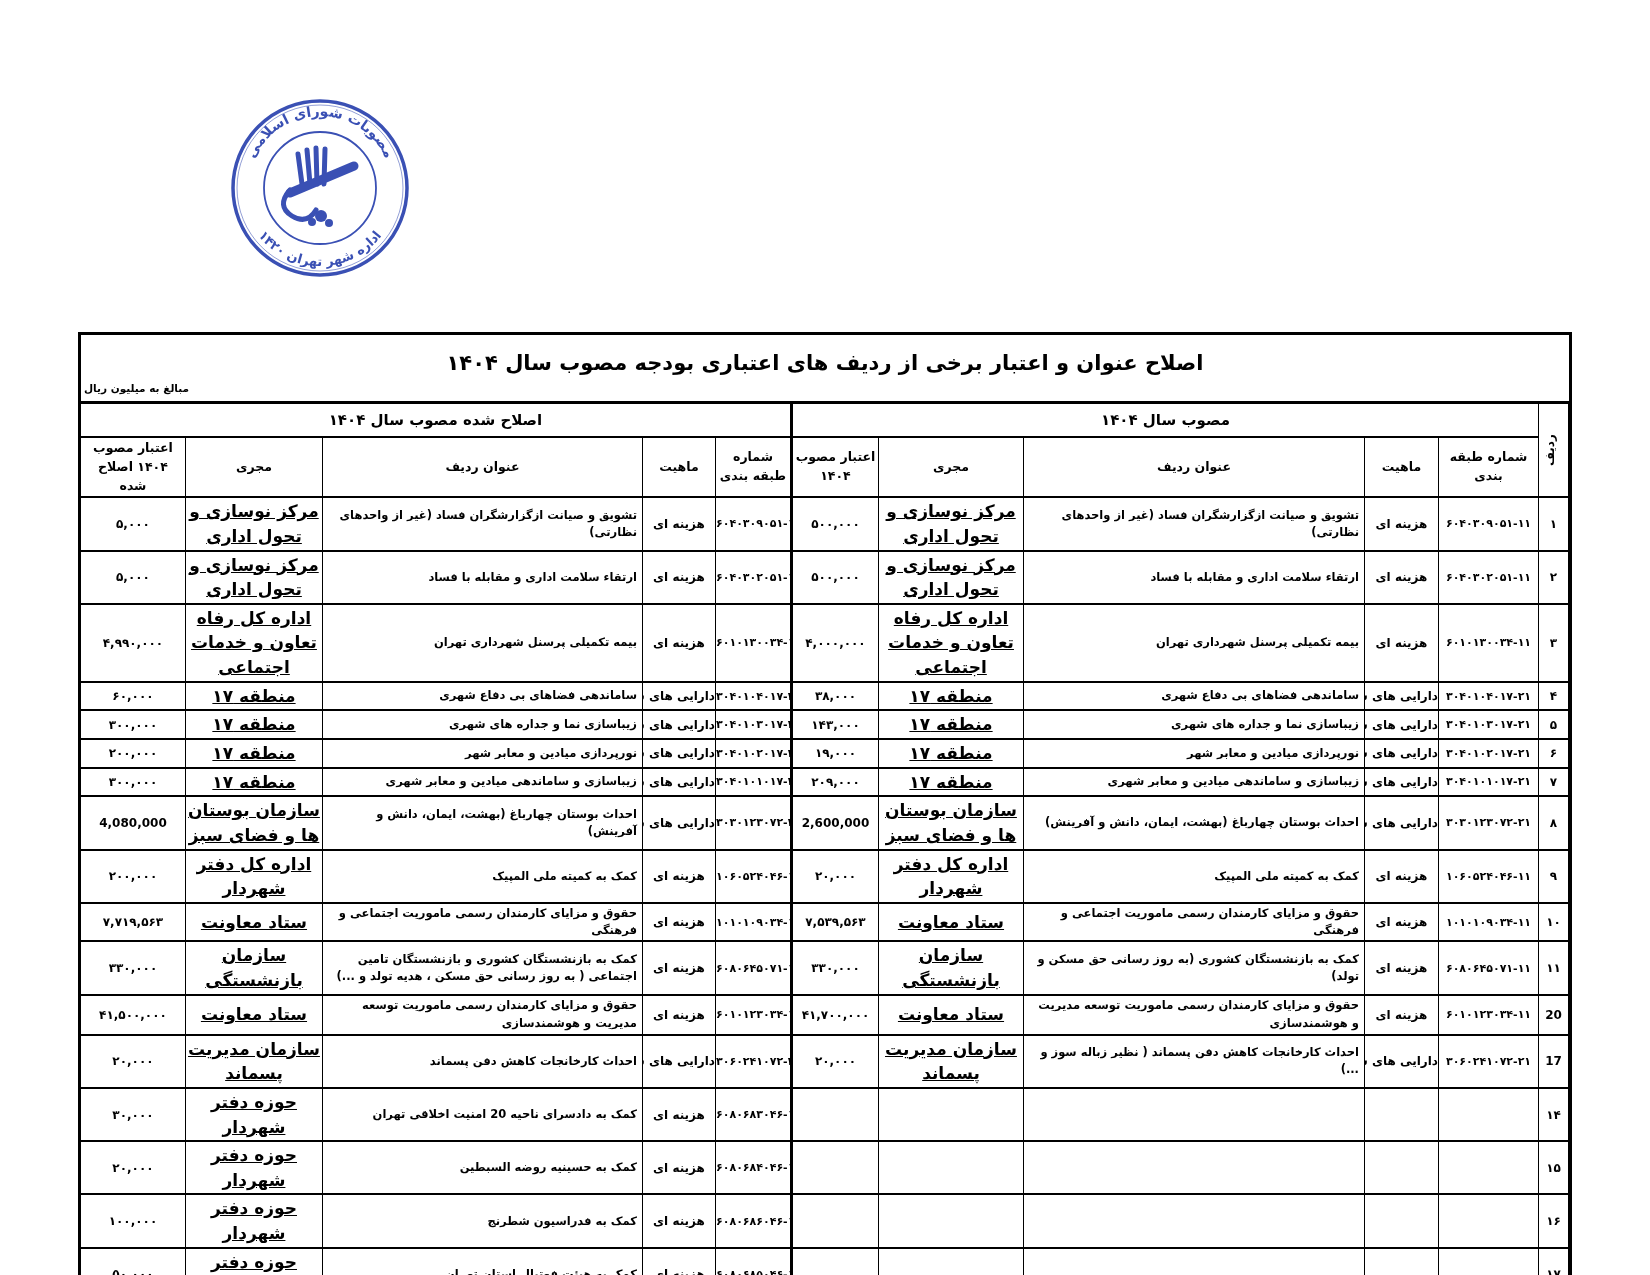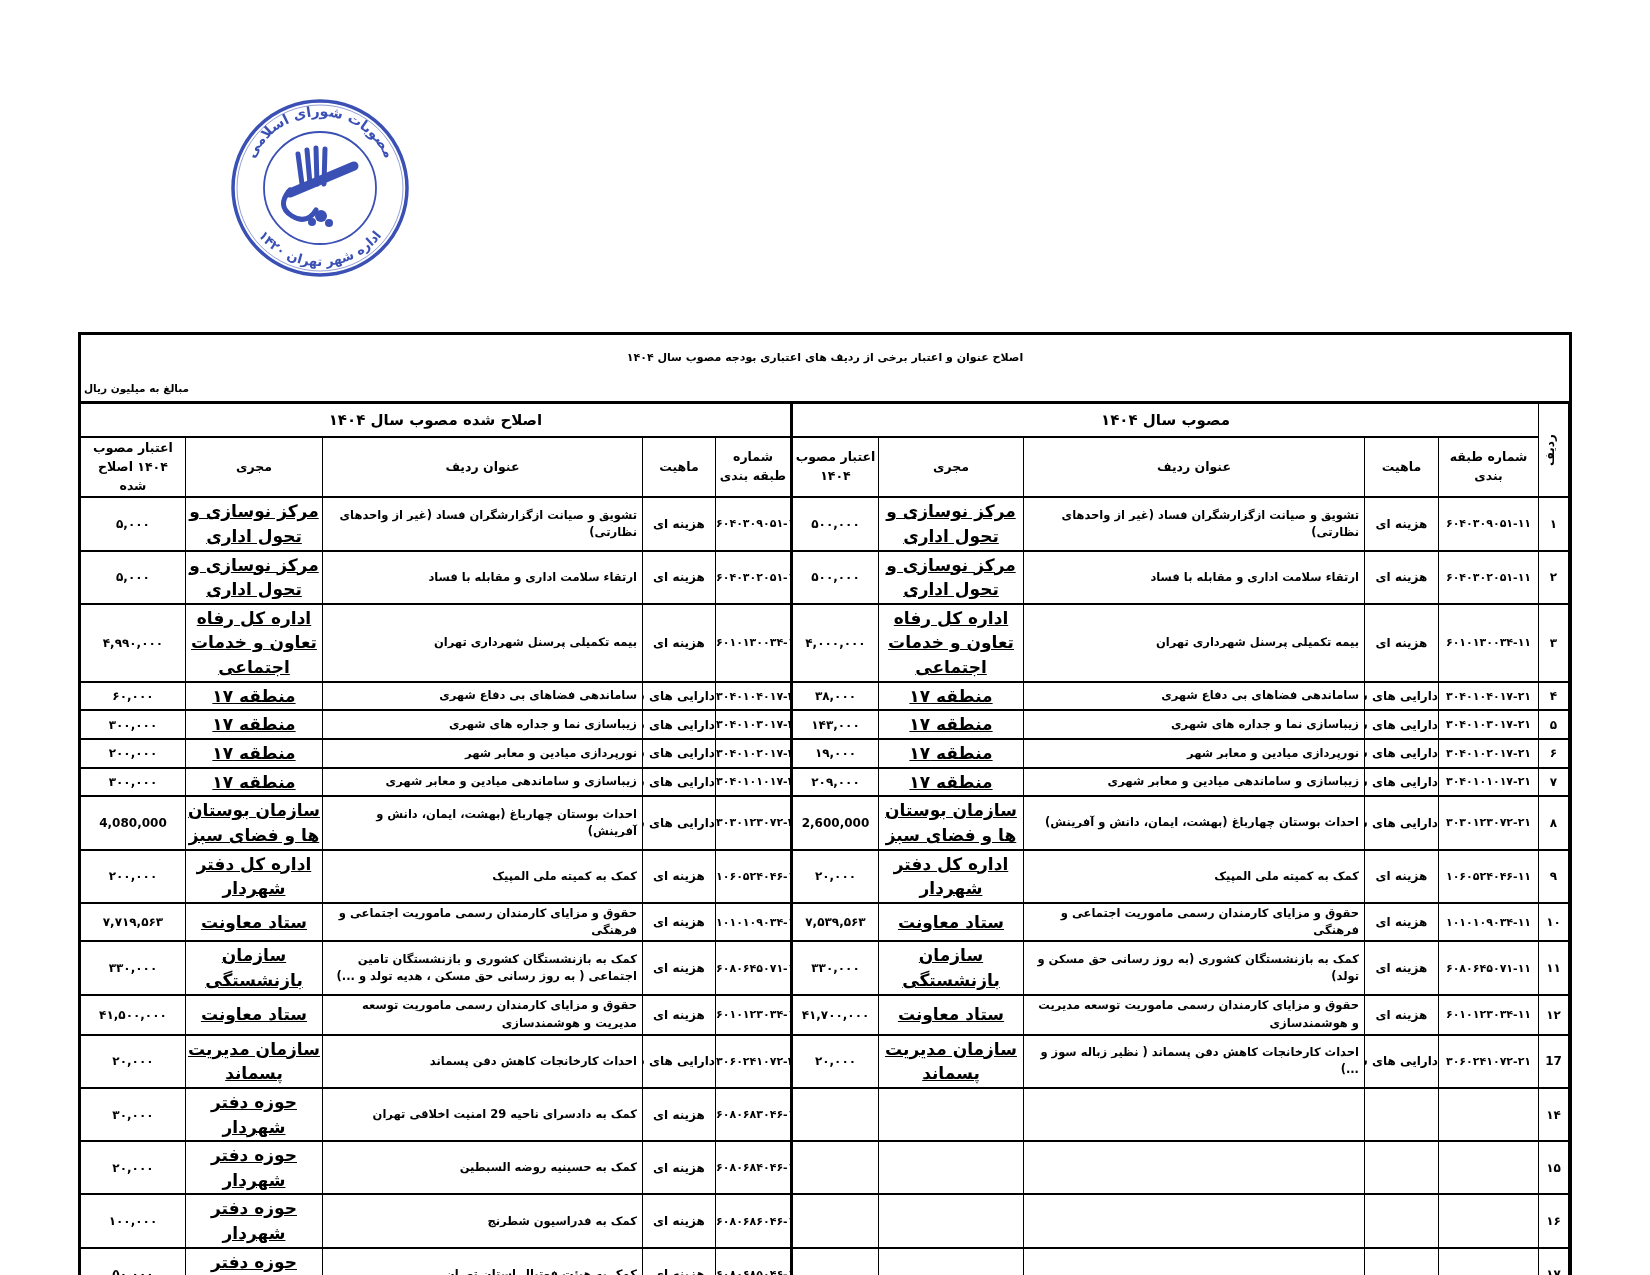--- a/index.html
+++ b/index.html
@@ -20,21 +20,21 @@
     color:#000;
   }
   .titlebar{
     position:relative;
     border-bottom:2px solid #000;
     height:66px;
   }
   .titlebar .title{
     position:absolute;left:0;right:0;top:16px;
     text-align:center;
-    font-size:11px;font-weight:bold;
+    font-size:21px;font-weight:bold;
   }
   .titlebar .unit-note{
     position:absolute;left:3px;bottom:7px;
     font-size:10.5px;font-weight:bold;
   }
   table{
     width:100%;
     border-collapse:collapse;
     table-layout:fixed;
     direction:rtl;
@@ -280,21 +280,21 @@
             <td class="c-title">کمک به بازنشستگان کشوری (به روز رسانی حق مسکن و تولد)</td>
             <td class="c-exec">سازمان بازنشستگی</td>
             <td class="c-credit">۳۳۰,۰۰۰</td>
             <td class="c-code grp-divider">۶۰۸۰۶۴۵۰۷۱-۱۱</td>
             <td class="c-nature">هزینه ای</td>
             <td class="c-title">کمک به بازنشستگان کشوری و بازنشستگان تامین اجتماعی ( به روز رسانی حق مسکن ، هدیه تولد و ...)</td>
             <td class="c-exec">سازمان بازنشستگی</td>
             <td class="c-credit">۳۳۰,۰۰۰</td>
           </tr>
           <tr style="height: 40px;">
-            <td class="c-num">۱۲</td>
+            <td class="c-num">20</td>
             <td class="c-code">۶۰۱۰۱۲۳۰۳۴-۱۱</td>
             <td class="c-nature">هزینه ای</td>
             <td class="c-title">حقوق و مزایای کارمندان رسمی ماموریت توسعه مدیریت و هوشمندسازی</td>
             <td class="c-exec">ستاد معاونت</td>
             <td class="c-credit">۴۱,۷۰۰,۰۰۰</td>
             <td class="c-code grp-divider">۶۰۱۰۱۲۳۰۳۴-۱۱</td>
             <td class="c-nature">هزینه ای</td>
             <td class="c-title">حقوق و مزایای کارمندان رسمی ماموریت توسعه مدیریت و هوشمندسازی</td>
             <td class="c-exec">ستاد معاونت</td>
             <td class="c-credit">۴۱,۵۰۰,۰۰۰</td>
@@ -314,21 +314,21 @@
           </tr>
           <tr style="height: 26px;">
             <td class="c-num">۱۴</td>
             <td class="c-code"></td>
             <td class="c-nature"></td>
             <td class="c-title"></td>
             <td class="c-exec"></td>
             <td class="c-credit"></td>
             <td class="c-code grp-divider">۶۰۸۰۶۸۳۰۴۶-۱۱</td>
             <td class="c-nature">هزینه ای</td>
-            <td class="c-title">کمک به دادسرای ناحیه 29 امنیت اخلاقی تهران</td>
+            <td class="c-title">کمک به دادسرای ناحیه 20 امنیت اخلاقی تهران</td>
             <td class="c-exec">حوزه دفتر شهردار</td>
             <td class="c-credit">۳۰,۰۰۰</td>
           </tr>
           <tr style="height: 26px;">
             <td class="c-num">۱۵</td>
             <td class="c-code"></td>
             <td class="c-nature"></td>
             <td class="c-title"></td>
             <td class="c-exec"></td>
             <td class="c-credit"></td>

